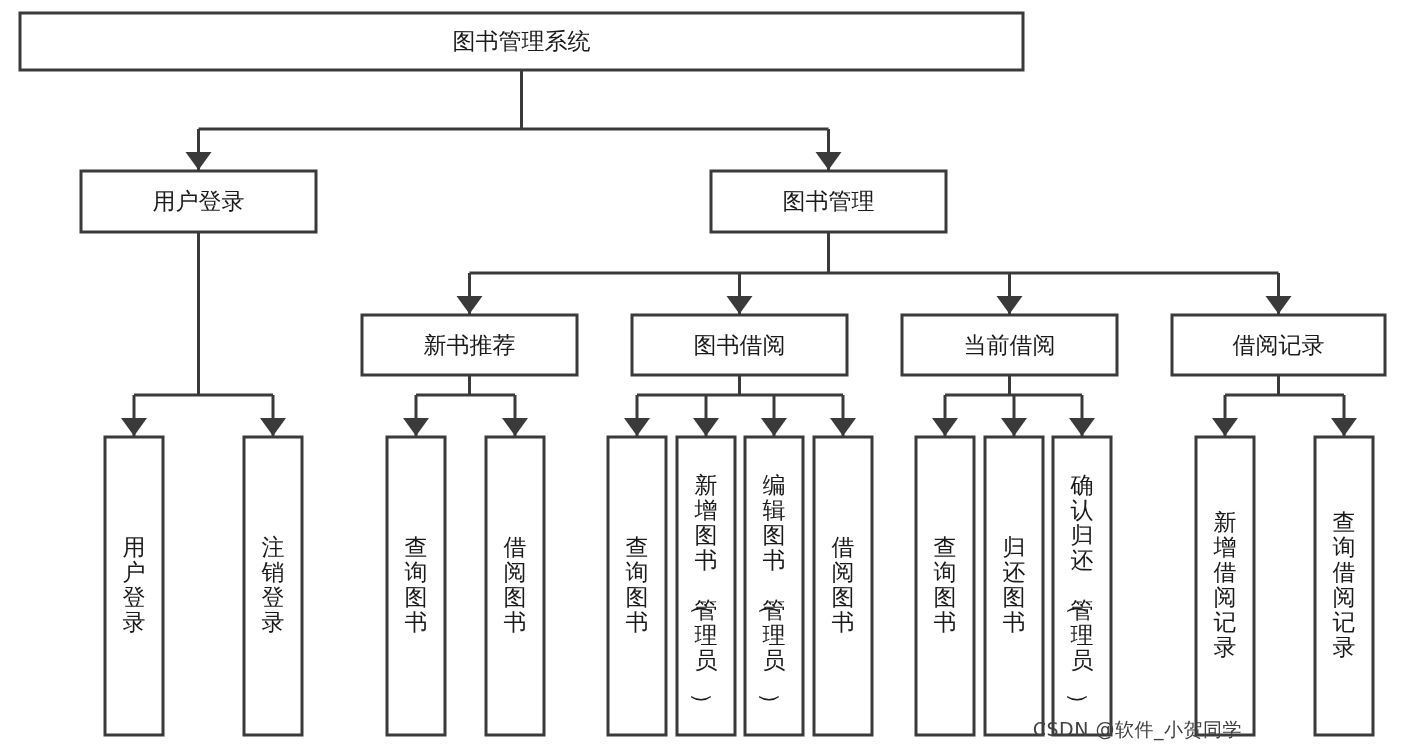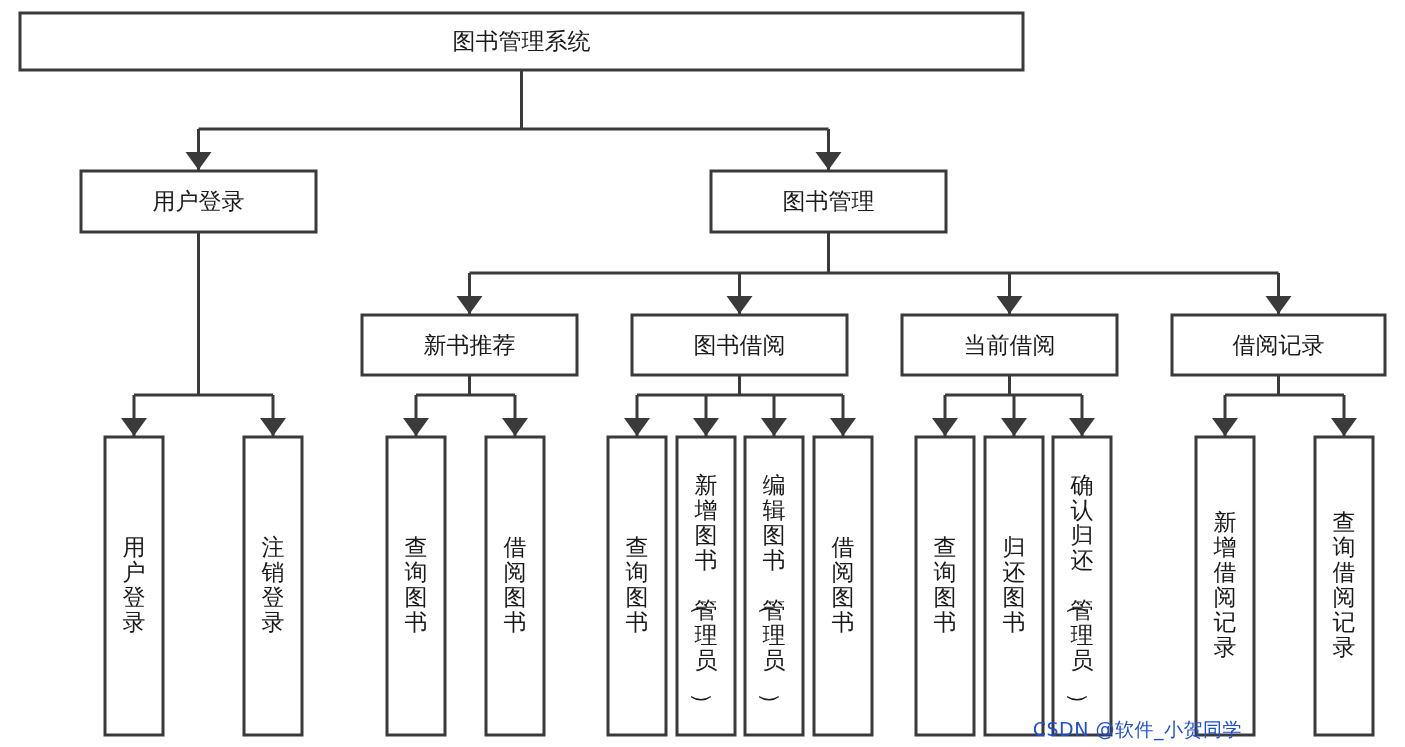--- a/index.html
+++ b/index.html
@@ -50,21 +50,21 @@
   .arrow-head {
     fill: #3a3a3a;
     stroke: none;
   }
   .watermark-text {
     position: absolute;
     right: 12px;
     bottom: 4px;
     font-family: "DejaVu Sans", "Liberation Sans", sans-serif;
     font-size: 19px;
-    color: #1d4ed8;
+    color: #404040;
     white-space: nowrap;
     letter-spacing: 0.5px;
     pointer-events: none;
   }
 </style>
 </head>
 <body>
 
 <div id="diagram-root">
   <svg id="flowchart" viewBox="0 0 1405 747">

